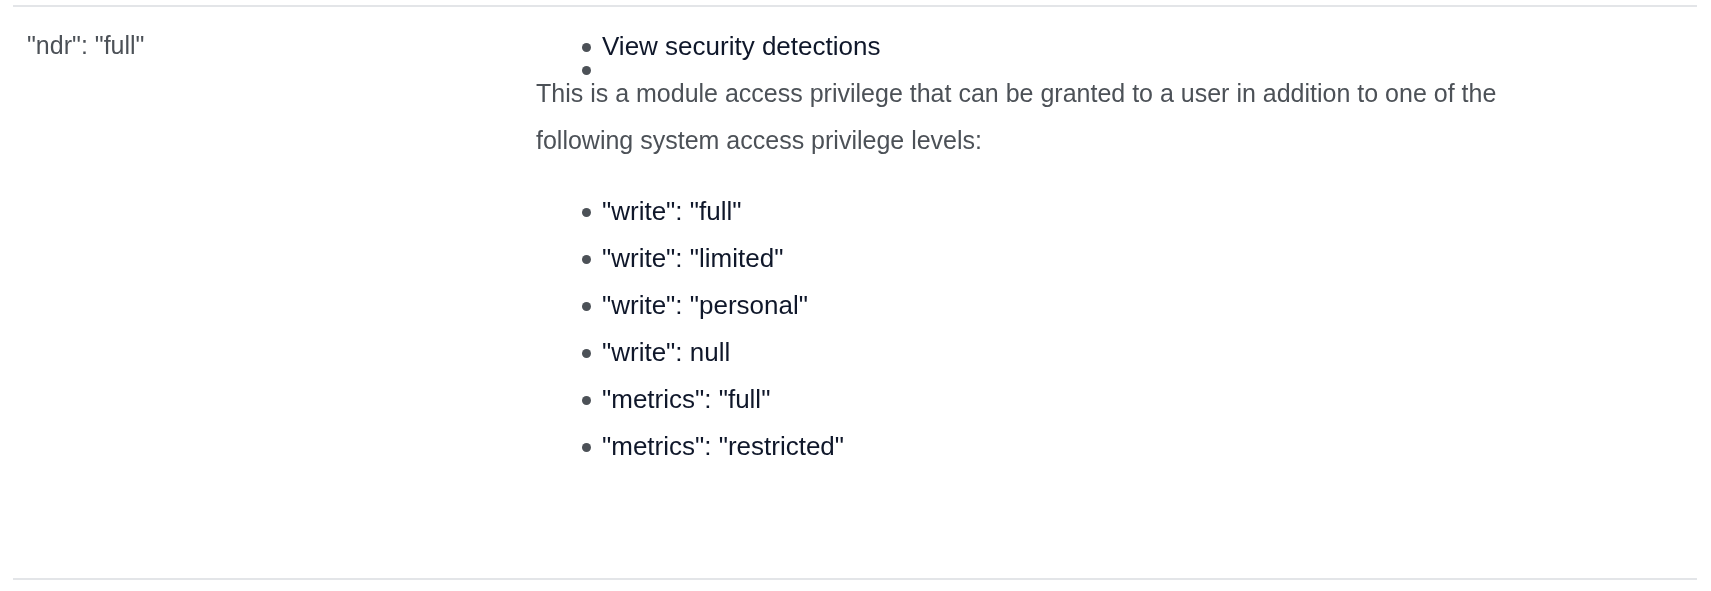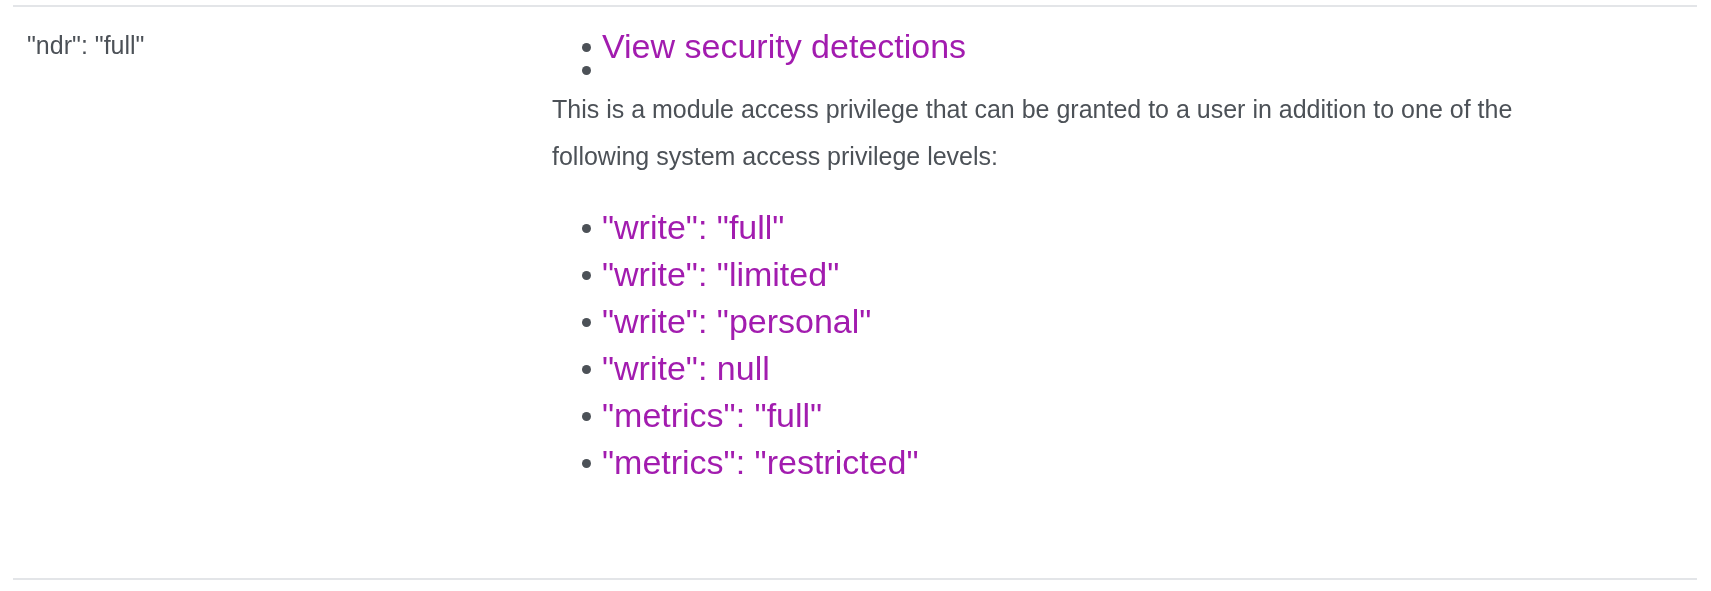--- a/index.html
+++ b/index.html
@@ -51,23 +51,23 @@
     box-sizing: border-box;
   }
 
   ul.doc-list {
     list-style: none;
     margin: 0;
     padding: 0;
   }
   ul.doc-list li {
     position: relative;
-    font-size: 34px;
+    font-size: 26px;
     line-height: 47px;
-    color: #a21caf;
+    color: #0f172a;
     padding-left: 66px;
     white-space: nowrap;
   }
   ul.doc-list li .bullet {
     position: absolute;
     left: 46px;
     top: 50%;
     width: 9px;
     height: 9px;
     margin-top: -4px;
@@ -76,21 +76,21 @@
   }
 
   ul.privilege-list {
     margin-top: 24px;
   }
   ul.privilege-list li {
     line-height: 47px;
   }
 
   p.desc-para {
-    margin: 16px;
+    margin: 0;
     font-size: 25px;
     line-height: 47px;
     color: #4c5157;
     max-width: 1000px;
   }
 </style>
 </head>
 <body>
 
 <div class="doc-row">

